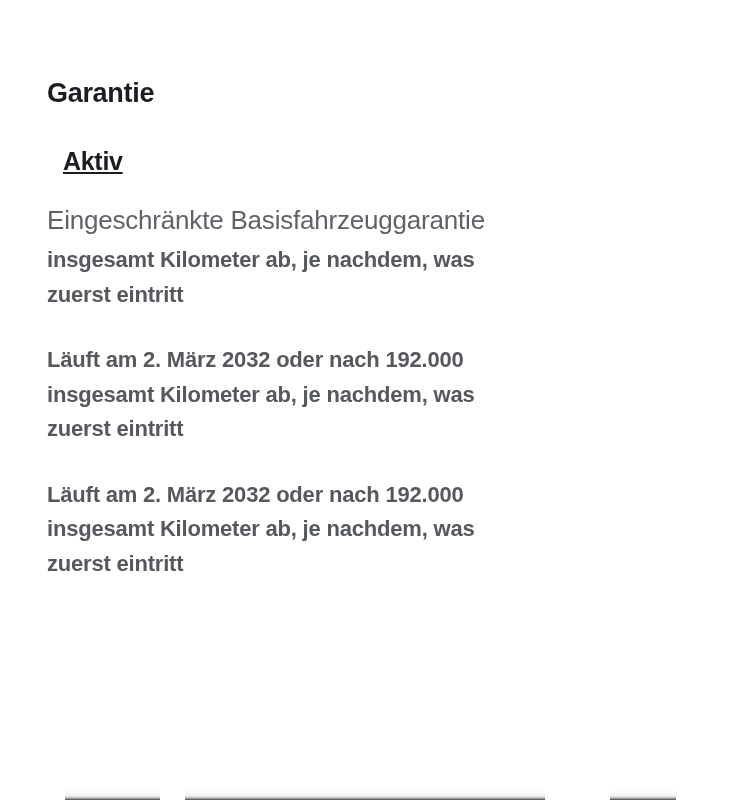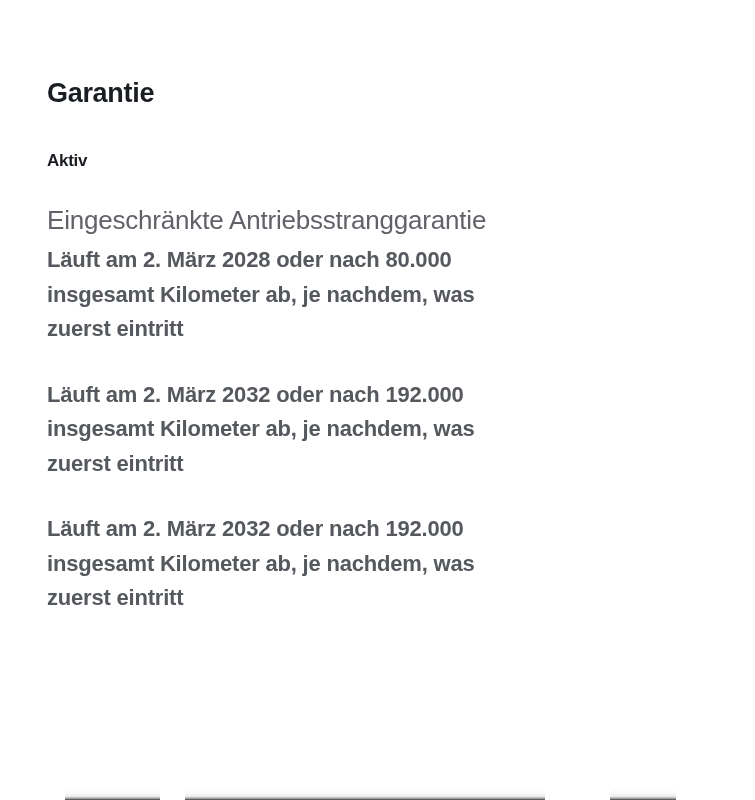--- a/index.html
+++ b/index.html
@@ -21,26 +21,27 @@
   }
   .page-title {
     margin: 0;
     font-size: 27px;
     line-height: 31px;
     font-weight: 700;
     letter-spacing: -0.3px;
     color: var(--heading, #1a1d21);
   }
   .section-title {
-    margin: 37px 0 0 0;
-    font-size: 17px;
+    margin: 37px 0 0 16px;
+    font-size: 25px;
     line-height: 30px;
     font-weight: 700;
     letter-spacing: -0.3px;
     color: var(--heading, #1a1d21);
+    text-decoration: underline;
   }
   .warranty-list {
     margin-top: 28px;
   }
   .warranty-item {
     margin: 0 0 31px 0;
   }
   .warranty-title {
     font-size: 26px;
     line-height: 33px;
@@ -85,23 +86,22 @@
 <body>
 
 <div class="screen">
 
   <h1 class="page-title">Garantie</h1>
 
   <h2 class="section-title">Aktiv</h2>
 
   <div class="warranty-list">
   <div class="warranty-item">
-    <div class="warranty-title">Eingeschränkte Antriebsstranggarantie</div>
+    <div class="warranty-title">Eingeschränkte Basisfahrzeuggarantie</div>
     <div class="warranty-body">
-          <div class="warranty-line">Läuft am 2. März 2028 oder nach 80.000</div>
           <div class="warranty-line">insgesamt Kilometer ab, je nachdem, was</div>
           <div class="warranty-line">zuerst eintritt</div>
         </div>
   </div>
 
   <div class="warranty-item">
     <div class="warranty-body">
           <div class="warranty-line">Läuft am 2. März 2032 oder nach 192.000</div>
           <div class="warranty-line">insgesamt Kilometer ab, je nachdem, was</div>
           <div class="warranty-line">zuerst eintritt</div>

